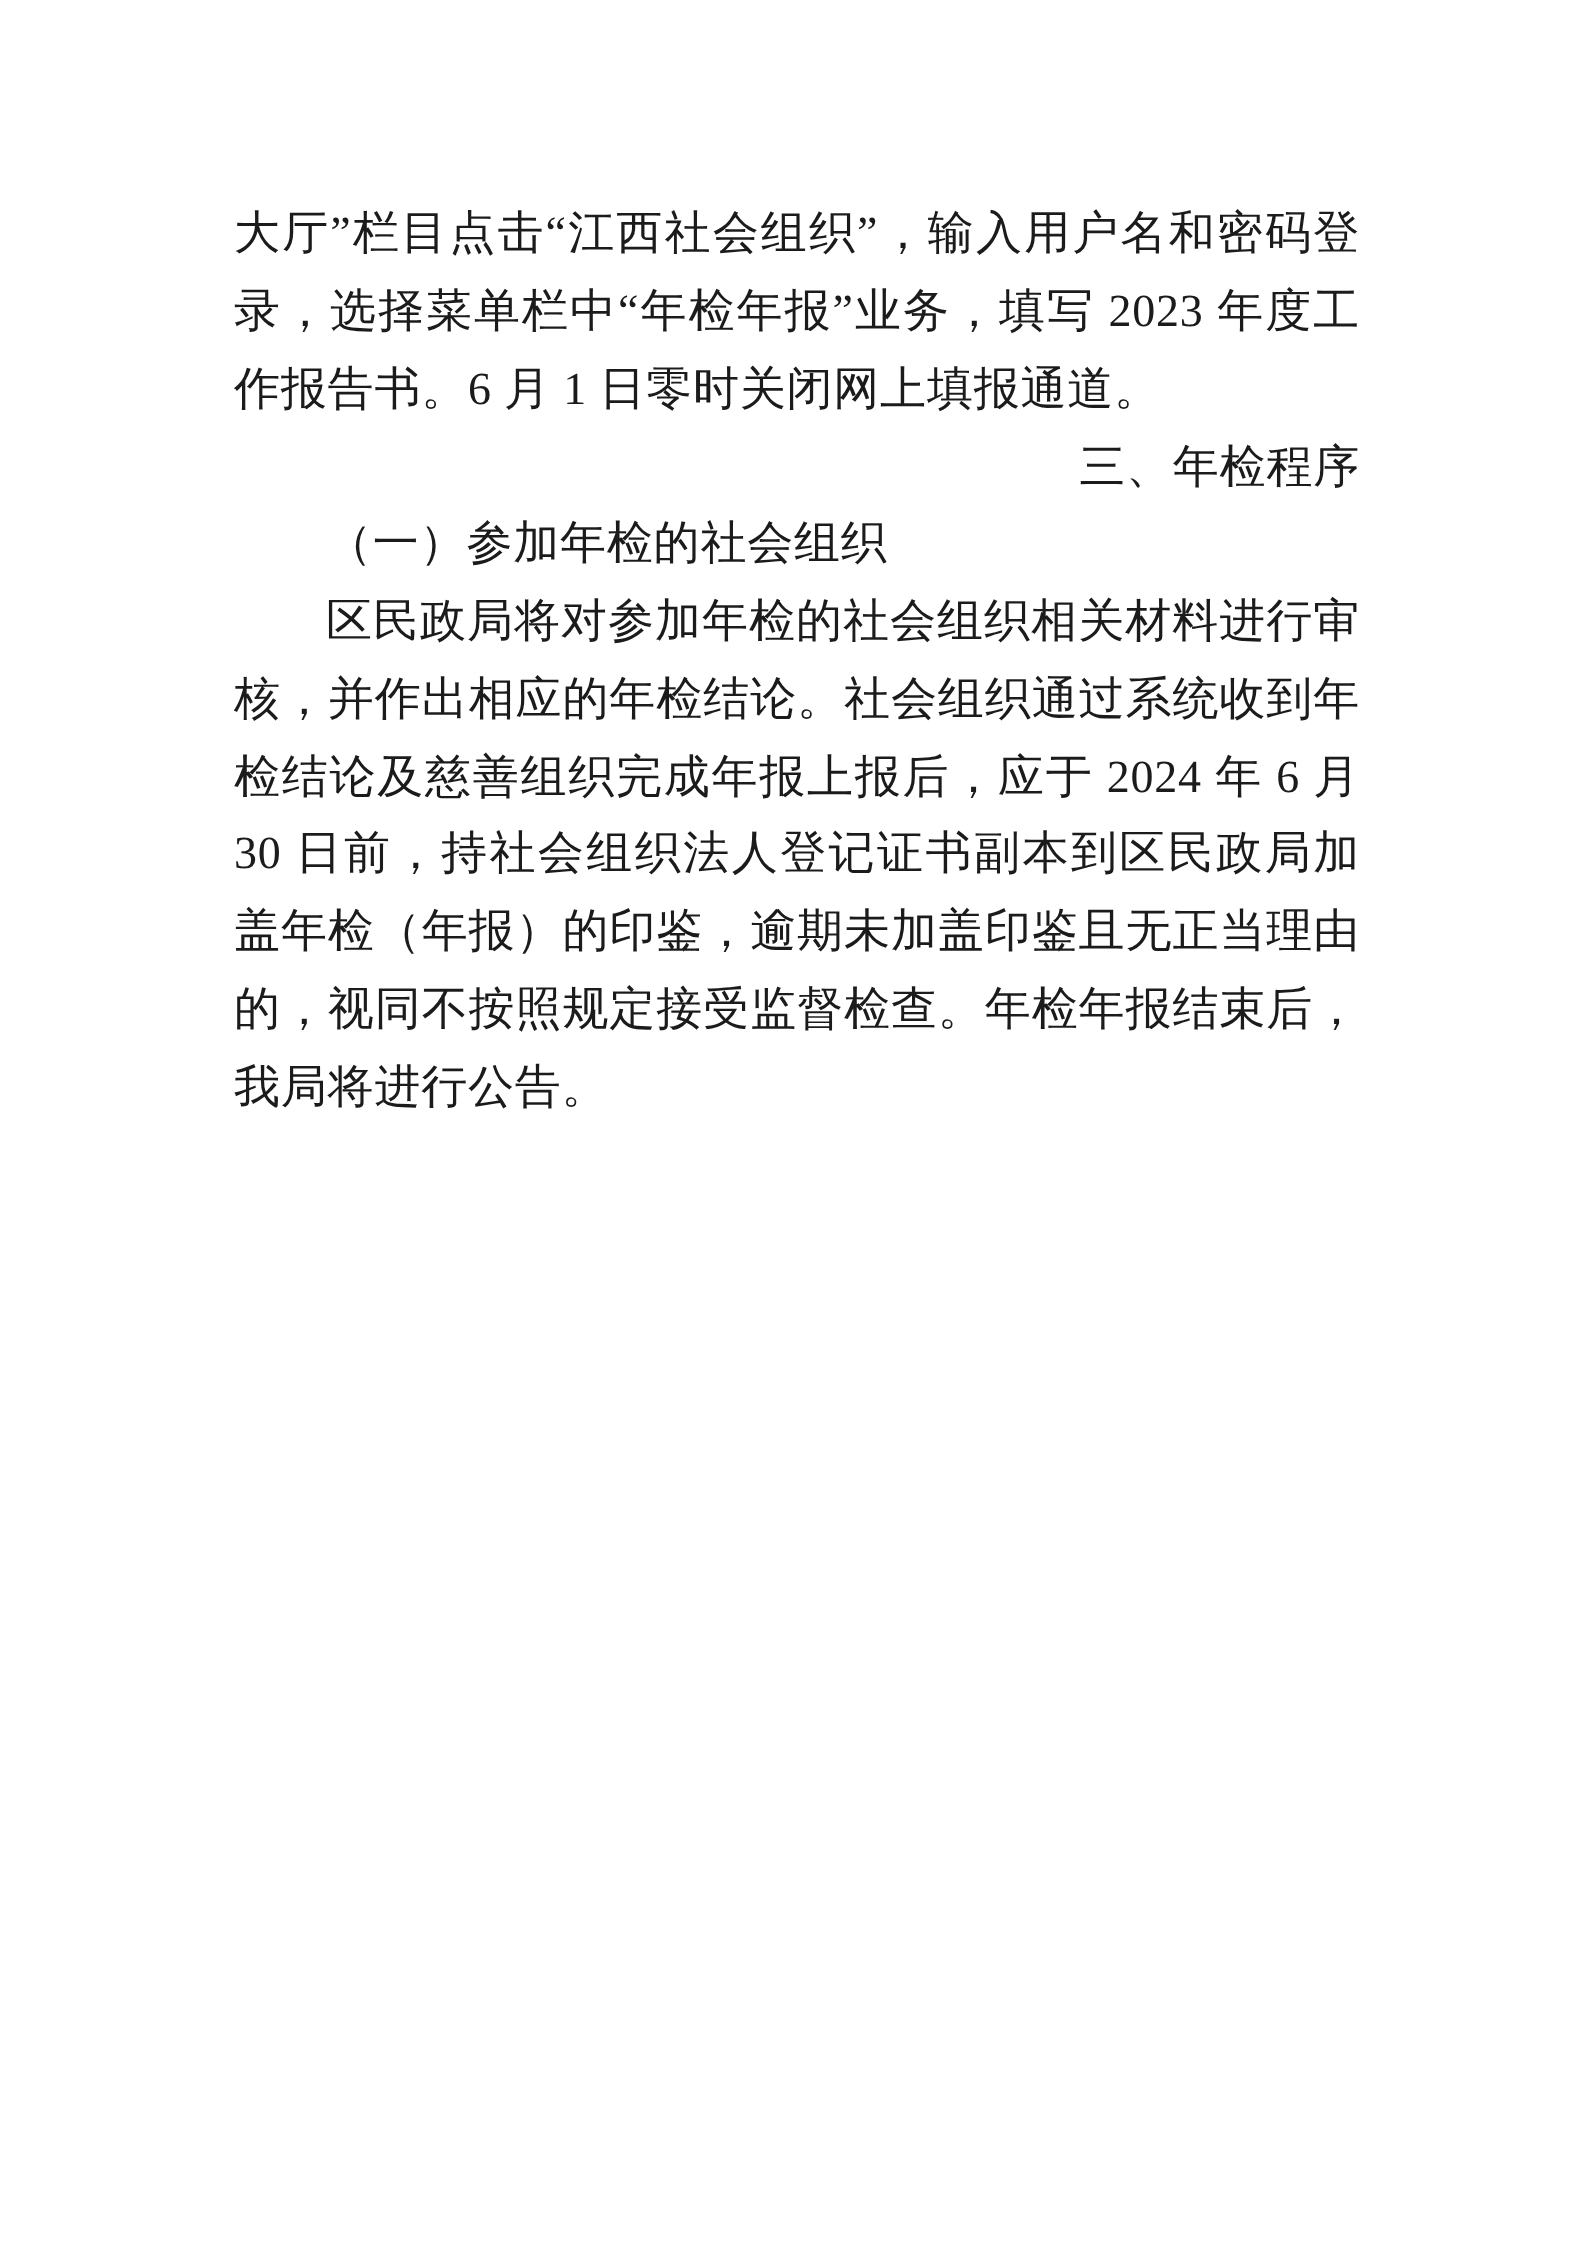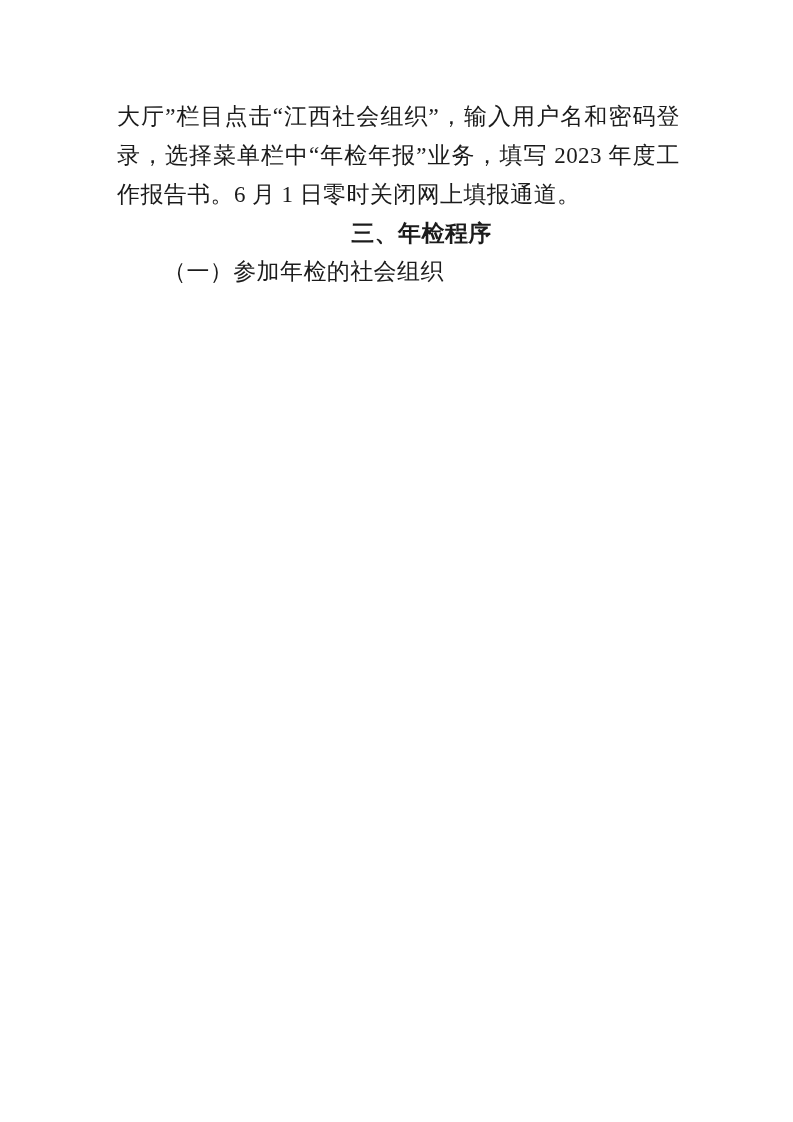--- a/index.html
+++ b/index.html
@@ -31,23 +31,23 @@
     padding: 0;
   }
   .para-body {
     text-indent: 2em;
   }
   .para-continuation {
     text-indent: 0;
   }
   .section-heading {
     font-family: "Liberation Sans", "DejaVu Sans", sans-serif;
-    font-weight: 700;
+    font-weight: 400;
     text-indent: 2em;
-    text-align: center;
+    text-align: right;
   }
   .sub-heading {
     text-indent: 2em;
     text-align: left;
   }
   .page-footer {
     position: absolute;
     left: 118px;
     top: 1033px;
     color: #2a2a2a;
@@ -58,16 +58,17 @@
   }
 </style>
 </head>
 <body>
 
 <div class="page">
   <div class="content">
     <p class="para-continuation">大厅”栏目点击“江西社会组织”，输入用户名和密码登录，选择菜单栏中“年检年报”业务，填写 2023 年度工作报告书。6 月 1 日零时关闭网上填报通道。</p>
     <p class="section-heading">三、年检程序</p>
     <p class="sub-heading">（一）参加年检的社会组织</p>
+    <p class="para-body">区民政局将对参加年检的社会组织相关材料进行审核，并作出相应的年检结论。社会组织通过系统收到年检结论及慈善组织完成年报上报后，应于 2024 年 6 月 30 日前，持社会组织法人登记证书副本到区民政局加盖年检（年报）的印鉴，逾期未加盖印鉴且无正当理由的，视同不按照规定接受监督检查。年检年报结束后，我局将进行公告。</p>
   </div>
 
   <div class="page-footer">— 2 —</div>
 </div>
 
 </body></html>

